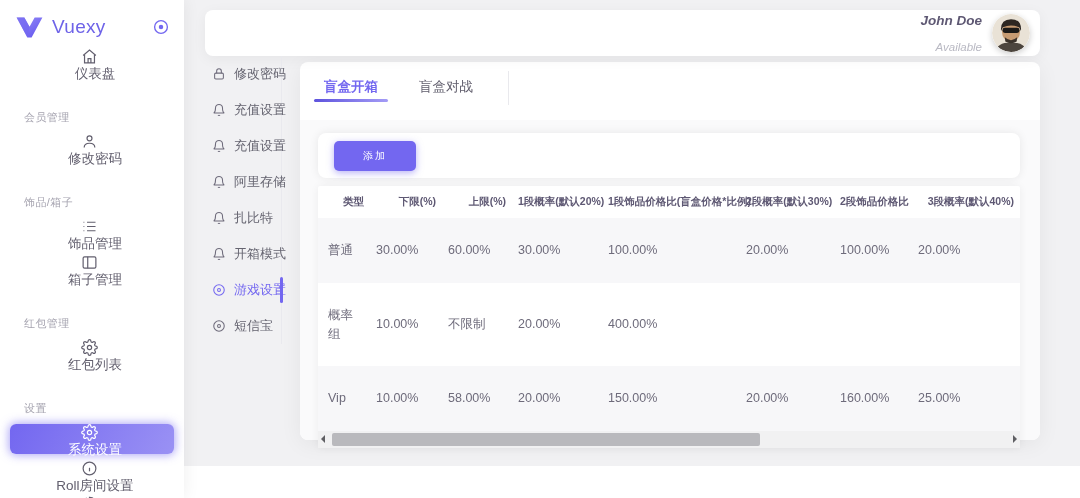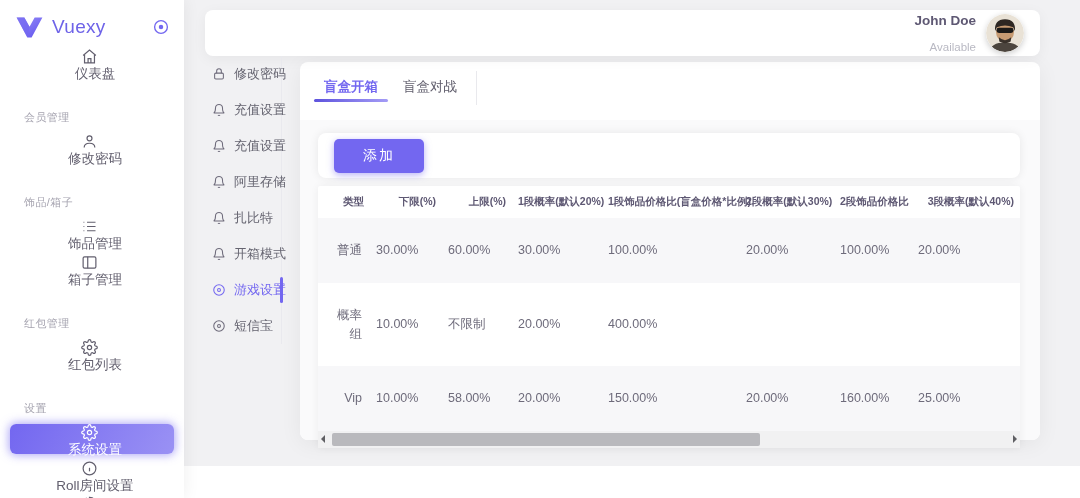--- a/index.html
+++ b/index.html
@@ -20,63 +20,63 @@
   .nav-item .ic { width:17px; height:17px; margin-right:11px; flex:0 0 auto; }
   .nav-item .lbl { flex:1; white-space:nowrap; }
   .nav-item .chev { width:13px; height:13px; color:#8f8c9a; }
   .nav-item.active { background:linear-gradient(118deg,#7367f0,rgba(115,103,240,.72));
     color:#fff; box-shadow:0 0 10px 1px rgba(115,103,240,.6); }
   .nav-section { font-size:11px; color:#a6a4b0; margin:32px 0 8px 24px; letter-spacing:.4px; white-space:nowrap; }
 
   
   .header-card { position:absolute; left:205px; top:10px; width:835px; height:46px; background:#fff;
     border-radius:8px; box-shadow:0 3px 14px rgba(0,0,0,.05); z-index:2;
-    display:flex; align-items:center; justify-content:flex-end; padding-right:16px; }
+    display:flex; align-items:center; justify-content:flex-end; padding-right:10px;font-style:italic; }
   .user-block { display:flex; align-items:center; cursor:pointer; }
   .user-text { text-align:right; margin-right:10px; }
   .user-name { font-size:13.5px; font-weight:bold; color:#5e5873; }
   .user-status { font-size:11.5px; color:#b9b9c3; margin-top:13px; }
   .avatar { width:38px; height:38px; border-radius:50%; box-shadow:0 2px 6px rgba(0,0,0,.2); }
 
   
   .submenu { position:absolute; left:206px; top:56px; width:76px; z-index:2; border-right:1px solid #e9e9ee; }
   .sub-item { display:flex; align-items:center; height:36px; color:#656470; font-size:13px;
     cursor:pointer; position:relative; padding-left:6px; }
   .sub-item .ic { width:14px; height:14px; margin-right:8px; flex:0 0 auto; color:#6e6b7b; }
   .sub-item .lbl { white-space:nowrap; }
   .sub-item.active { color:#7367f0; }
   .sub-item.active .ic { color:#7367f0; }
   .sub-item.active::after { content:""; position:absolute; right:-2px; top:5px; width:3px; height:26px;
     background:#7367f0; border-radius:3px; }
 
   
   .main-card { position:absolute; left:300px; top:62px; width:740px; height:378px; background:#fff;
     border-radius:8px; box-shadow:0 4px 22px rgba(0,0,0,.06); z-index:1; }
-  .tabs-bar { display:flex; align-items:flex-end; padding:6px 18px 0; height:49px; }
+  .tabs-bar { display:flex; align-items:flex-end; padding:6px 18px 0; height:49px;gap:16px; }
   .tab { position:relative; font-size:13.5px; color:#5f5c6b; padding:6px 6px 15px; margin-right:13px; cursor:pointer; }
   .tab.active { color:#7367f0; font-weight:bold; }
   .tab.active::after { content:""; position:absolute; left:-4px; right:-4px; bottom:9px; height:3px;
     border-radius:3px; background:linear-gradient(90deg,#5e53dd,#a49cf6); }
   .tab-divider { width:1px; height:34px; background:#e9e9ed; margin-bottom:6px; }
   .card-body { position:absolute; left:0; right:0; top:58px; bottom:0; background:#fafafb;
     border-radius:0 0 8px 8px; padding:13px 20px 12px 18px; }
 
   .toolbar-card { height:45px; background:#fff; border-radius:8px; box-shadow:0 0 10px rgba(0,0,0,.08);
     display:flex; align-items:center; padding-left:16px; margin-bottom:8px; }
-  .btn-add { background:#7367f0; color:#fff; border:none; border-radius:5px; font-size:14px;
+  .btn-add { background:#7367f0; color:#fff; border:none; border-radius:5px; font-size:10px;
     padding:8px 29px; letter-spacing:2px; cursor:pointer; box-shadow:0 2px 7px rgba(115,103,240,.5);
     font-family:inherit; }
 
   .table-card { background:#fff; box-shadow:0 0 8px rgba(0,0,0,.06); border-radius:2px; }
   table { width:100%; border-collapse:collapse; table-layout:fixed; }
   th { font-size:10.5px; font-weight:bold; color:#5e5873; text-align:right; padding:9px 6px;
     white-space:nowrap; overflow:visible; }
   th:first-child { padding-left:16px; }
   td { font-size:12.5px; color:#6e6b7b; padding:23px 6px; vertical-align:middle; line-height:1.5; }
-  td.type { text-align:right; padding-left:10px; padding-right:8px; word-break:break-all; }
+  td.type { text-align:left; padding-left:10px; padding-right:8px; word-break:break-all; }
   tbody tr:nth-child(odd) { background:#f7f7f9; }
 
   .hscroll { height:17px; background:#f1f1f2; position:relative; }
   .hscroll .thumb { position:absolute; left:14px; top:2px; width:61%; height:13px;
     background:#b9b9bd; border-radius:2px; cursor:grab; }
   .hscroll .arrow { position:absolute; top:4px; width:0; height:0; border:4.5px solid transparent; cursor:pointer; }
   .hscroll .arrow.left  { left:3px;  border-left:none;  border-right-color:#5f5f63; }
   .hscroll .arrow.right { right:3px; border-right:none; border-left-color:#5f5f63; }
 
   .hidden-defs { position:absolute; width:0; height:0; overflow:hidden; }

